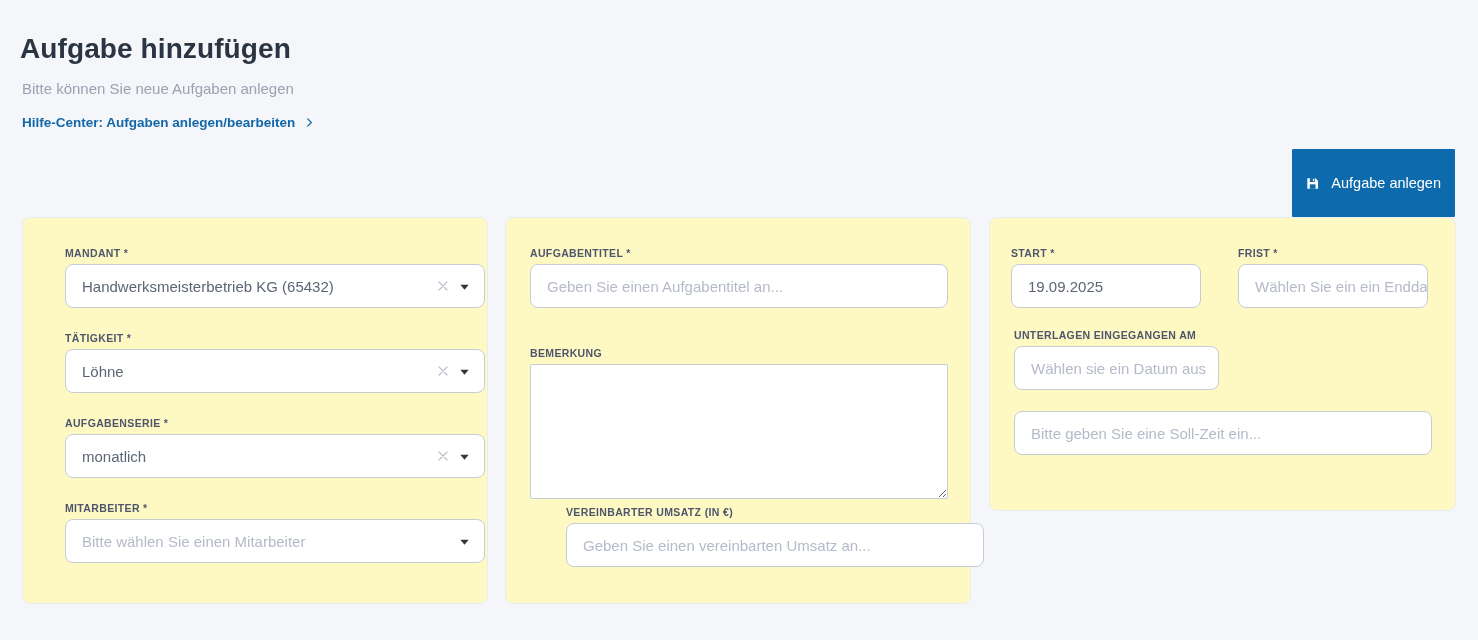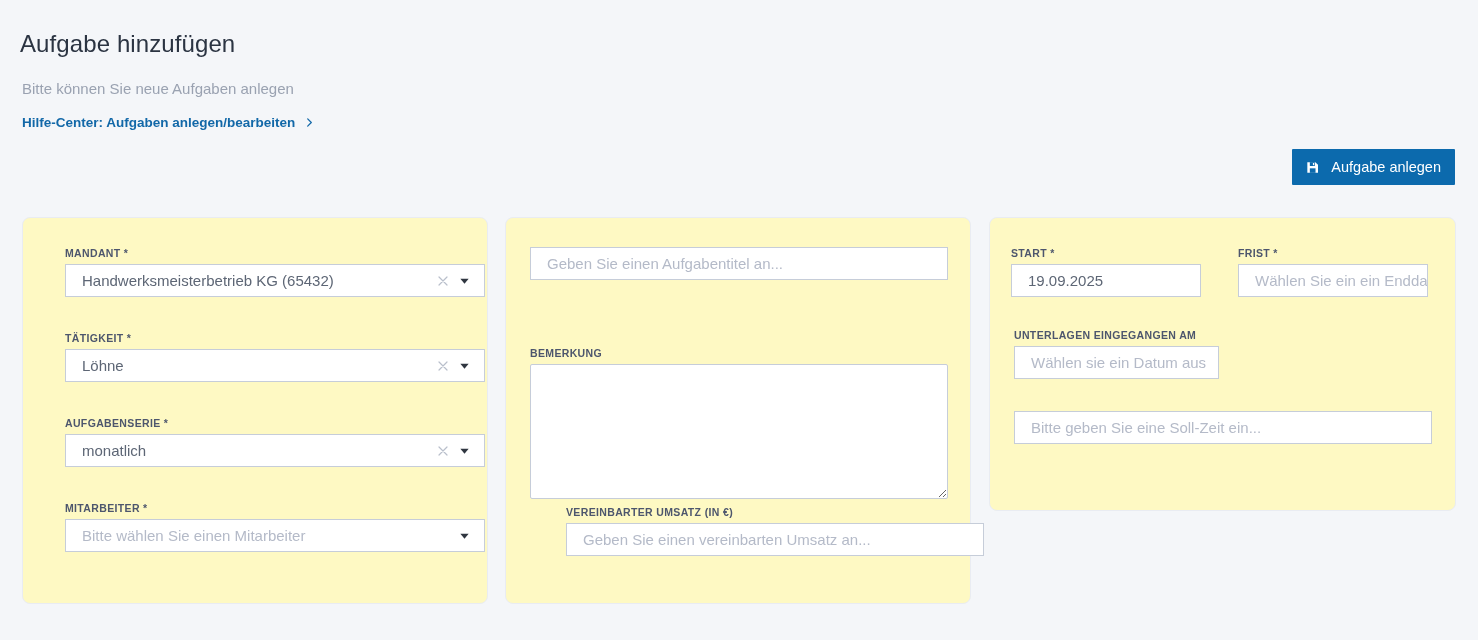--- a/index.html
+++ b/index.html
@@ -10,40 +10,40 @@
     background: #f4f6f9;
     font-family: "Liberation Sans", sans-serif;
     overflow: hidden;
   }
 
   .page { position: relative; width: 1478px; height: 640px; }
 
   
   .page-title {
     position: absolute; left: 20px; top: 14px;
-    font-size: 24px; font-weight: 400; color: #2b3442;
+    font-size: 28px; font-weight: 700; color: #2b3442;
     letter-spacing: 0.1px; white-space: nowrap;
   }
   .page-subtitle {
     position: absolute; left: 22px; top: 80px;
     font-size: 15px; font-weight: 400; color: #9aa2b1;
     white-space: nowrap;
   }
   .help-link {
     position: absolute; left: 22px; top: 115px;
     display: flex; align-items: center; gap: 10px;
     font-size: 13.5px; font-weight: bold; color: #1268a8;
     text-decoration: none; cursor: pointer; white-space: nowrap;
   }
   .chevron-right { display: block; width: 9px; height: 9px; }
 
   
   .save-button {
     position: absolute; left: 1292px; top: 149px;
-    width: 163px; height: 36px;
+    width: 163px; height: 68px;
     background: #0c6aad; border: none; border-radius: 1px;
     display: flex; align-items: center; justify-content: center;
     gap: 12px; cursor: pointer; padding: 0 14px;
   }
   .save-button .save-label {
     color: #ffffff; font-size: 14.5px; font-weight: 400; white-space: nowrap;
   }
   .save-icon { display: block; width: 15px; height: 15px; }
 
   
@@ -56,22 +56,22 @@
   #card-right  { left: 989px;  top: 217px; width: 467px; height: 294px; }
 
   
   .field { position: absolute; }
   .field-label {
     font-size: 10.5px; font-weight: bold; color: #4d566d;
     letter-spacing: 0.35px; text-transform: uppercase;
     margin-bottom: 5px; white-space: nowrap;
   }
   .control {
-    position: relative; width: 100%; height: 33px;
-    border: 1px solid #c6cdd9; background: #fff; border-radius: 0;
+    position: relative; width: 100%; height: 44px;
+    border: 1px solid #c6cdd9; background: #fff; border-radius: 8px;
     display: flex; align-items: center; overflow: hidden;
   }
   .control .value {
     flex: 1 1 auto; padding: 0 16px; font-size: 15px;
     color: #767f90; white-space: nowrap; overflow: hidden;
   }
   .control .value.placeholder { color: #b4bac8; }
   .control .value.filled { color: #5d6675; }
   .control .value.clipped { overflow: visible; }
 
@@ -182,20 +182,21 @@
           <path d="M1.5 4 L10.5 4 L6 9.5 Z" fill="#2f3640"></path>
         </svg>
       </div>
     </div>
 
   </div>
 
   <div class="card" id="card-middle">
 
     <div class="field" id="f-titel">
+      <div class="field-label">AUFGABENTITEL *</div>
       <div class="control">
         <span class="value placeholder">Geben Sie einen Aufgabentitel an...</span>
       </div>
     </div>
 
     <div class="field" id="f-bemerkung">
       <div class="field-label">BEMERKUNG</div>
       <textarea class="control-area" placeholder="" style=""></textarea>
     </div>
 

